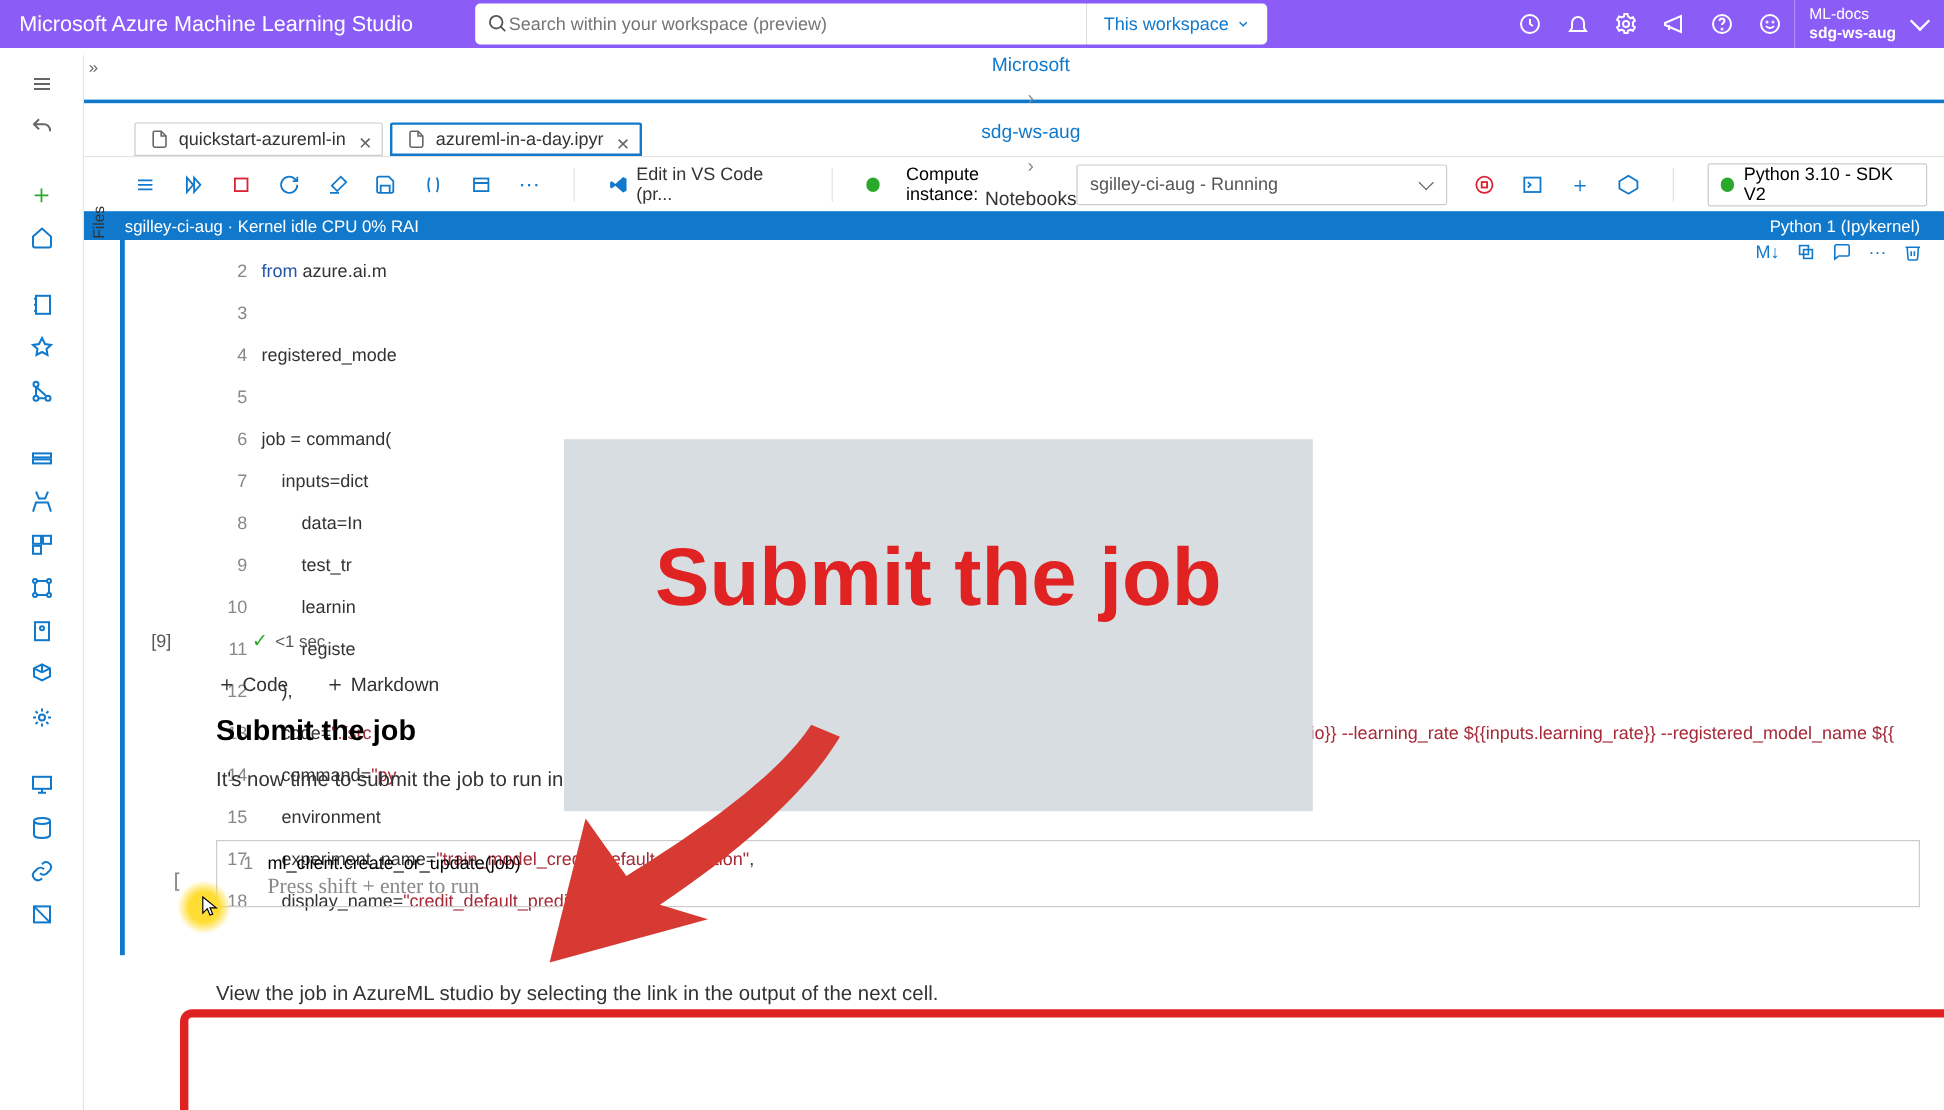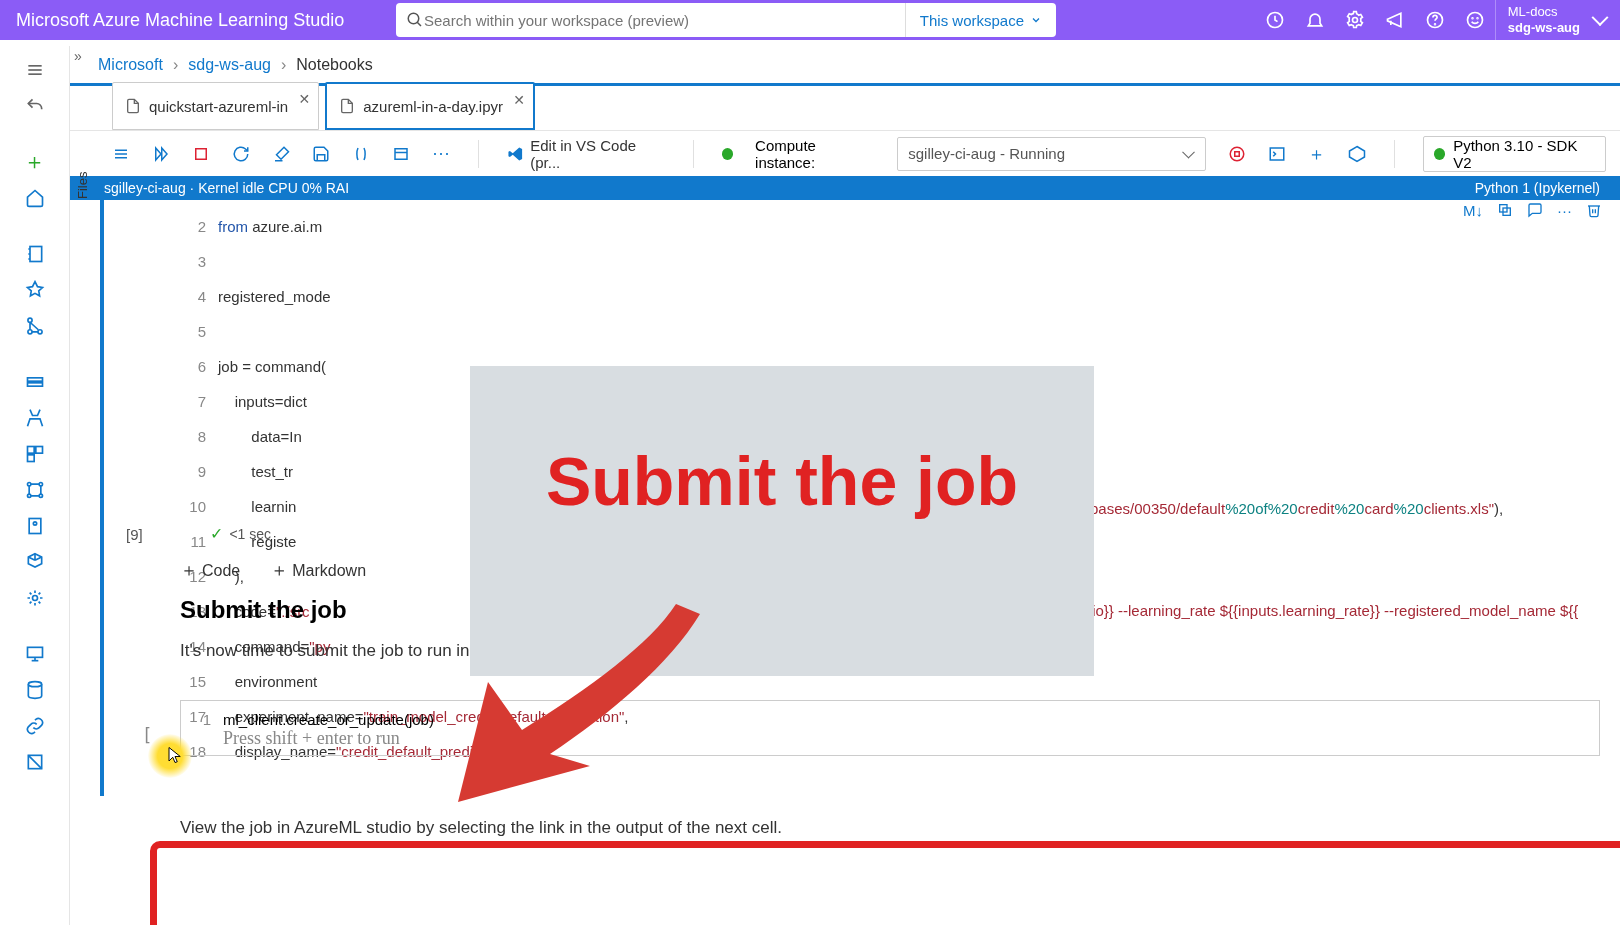--- a/index.html
+++ b/index.html
@@ -19,27 +19,27 @@
 
   
   .left-rail { position: absolute; left: 0; top: 46px; width: 70px; bottom: 0; border-right: 1px solid #e5e5e5; display: flex; flex-direction: column; align-items: center; padding-top: 8px; gap: 4px; background: #fff; }
   .rail-ico { width: 40px; height: 32px; display: flex; align-items: center; justify-content: center; color: #666; font-size: 18px; }
   .rail-ico.blue { color: #1179cc; }
   .rail-ico.green { color: #2aa82a; font-size: 22px; }
   .rail-gap { height: 16px; }
 
   
   .main { position: absolute; left: 70px; top: 46px; right: 0; bottom: 0; display: flex; flex-direction: column; }
-  .breadcrumb { height: 40px; display: flex; align-items: center; gap: 10px; padding-left: 28px; font-size: 16px; color: #333; border-bottom: 3px solid #1179cc; }
+  .breadcrumb { height: 40px; display: flex; align-items: center; gap: 10px; padding-left: 28px; font-size: 16px; color: #333; border-bottom: 3px solid #1179cc; flex-direction: column; }
   .breadcrumb .link { color: #1179cc; }
   .breadcrumb .sep { color: #888; }
 
   
   .tabs-row { height: 44px; display: flex; align-items: flex-end; padding-left: 42px; }
-  .tab { height: 48px; border: 1px solid #ccc; background: #fff; display: flex; align-items: center; padding: 0 30px 0 12px; font-size: 15px; color: #333; position: relative; margin-right: 6px; border-radius: 2px 2px 0 0; gap: 8px; }
+  .tab { height: 28px; border: 1px solid #ccc; background: #fff; display: flex; align-items: center; padding: 0 30px 0 12px; font-size: 15px; color: #333; position: relative; margin-right: 6px; border-radius: 2px 2px 0 0; gap: 8px; }
   .tab.active { border: 2px solid #1179cc; }
   .tab .close { position: absolute; right: 8px; top: 8px; font-size: 14px; color: #666; }
 
   
   .nb-toolbar { height: 46px; display: flex; align-items: center; padding-left: 42px; gap: 22px; border-top: 1px solid #e5e5e5; }
   .tb-ico { color: #1179cc; font-size: 18px; display: flex; align-items: center; justify-content: center; }
   .tb-sep { width: 1px; height: 28px; background: #e0e0e0; margin: 0 6px; }
   .vscode-btn { color: #333; font-size: 15px; display: flex; align-items: center; gap: 6px; }
   .compute-label { font-size: 15px; }
   .compute-sel { border: 1px solid #ccc; height: 34px; width: 320px; display: flex; align-items: center; padding: 0 10px; font-size: 15px; color: #555; border-radius: 2px; position: relative; }
@@ -445,21 +445,20 @@
 <div class="ln"><span class="gut">11</span><span>        registe</span></div>
 <div class="ln"><span class="gut">12</span><span>    ),</span></div>
 <div class="ln"><span class="gut">13</span><span><span>    code=</span><span class="str">"./src</span></span></div>
 <div class="ln"><span class="gut">14</span><span><span>    command=</span><span class="str">"py</span></span></div>
 <div class="ln"><span class="gut">15</span><span>    environment</span></div>
 <div class="ln"><span class="gut">17</span><span><span>    experiment_name=</span><span class="str">"train_model_credit_default_prediction"</span><span>,</span></span></div>
 <div class="ln"><span class="gut">18</span><span><span>    display_name=</span><span class="str">"credit_default_prediction"</span></span></div>
       </div>
     </div>
 
-    <div class="frag-url"><span>bases/00350/default</span><span class="pct">%20of%20</span><span>credit</span><span class="pct">%20</span><span>card</span><span class="pct">%20</span><span>clients.xls"</span><span style="color:#333">),</span></div>
     <div class="frag-cmd"><span class="str">tio}} --learning_rate ${{inputs.learning_rate}} --registered_model_name ${{</span></div>
 
     <div class="cell-num">[9]</div>
     <div class="exec-time">
         <span class="check">✓</span>
         <span>&lt;1 sec</span>
       </div>
 
     <div class="add-btns">
       <div><span class="plus">＋</span><span>Code</span></div>

